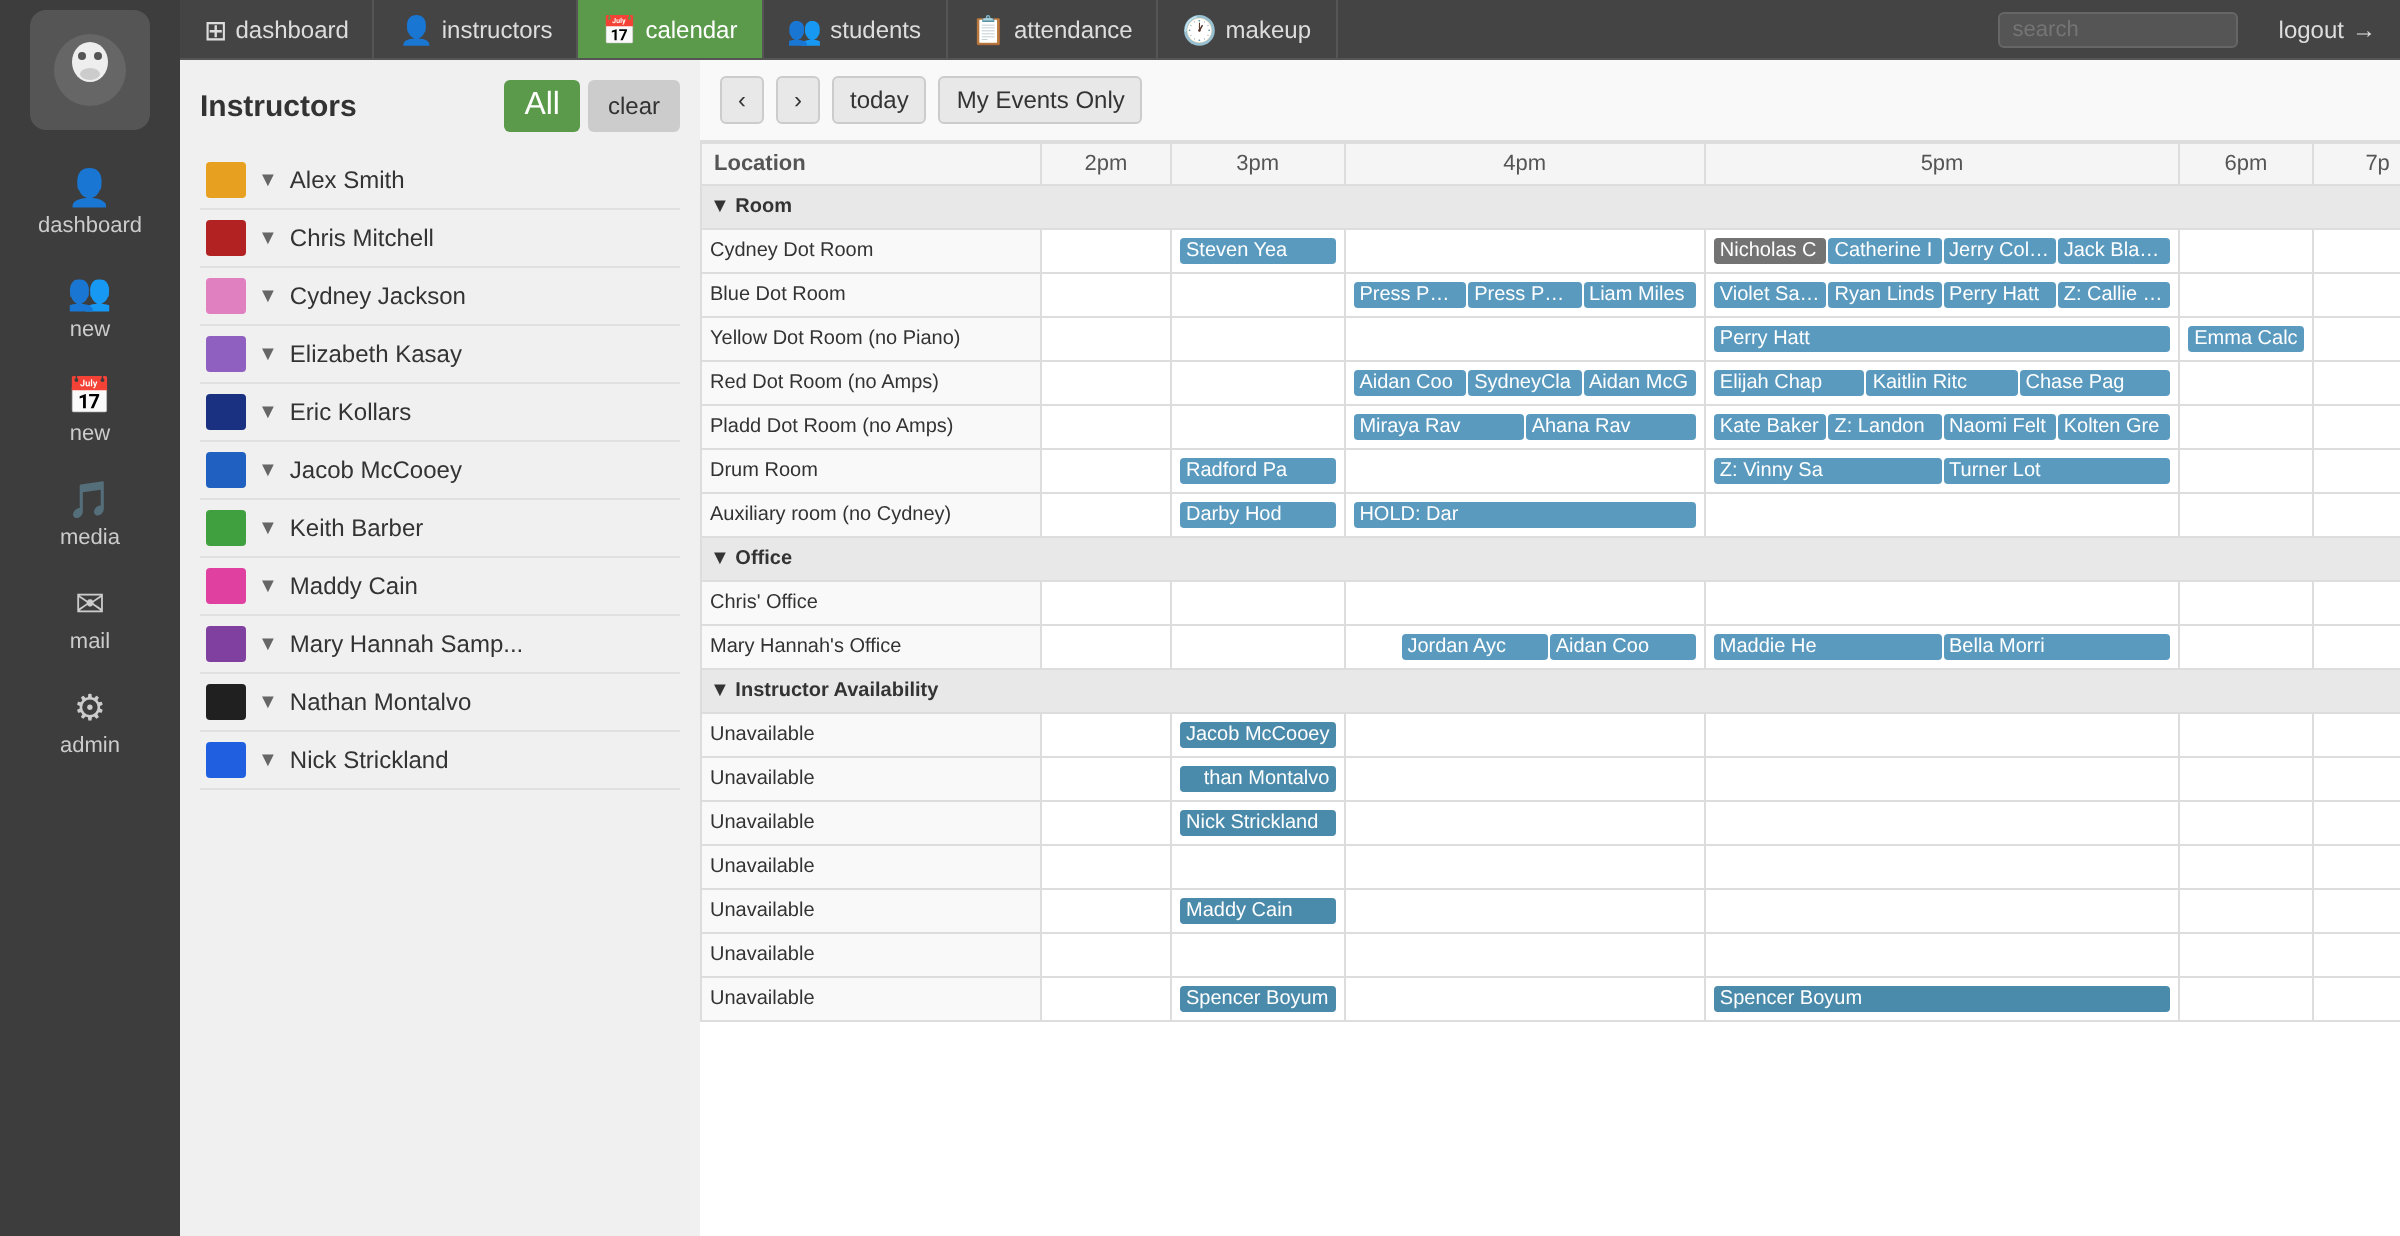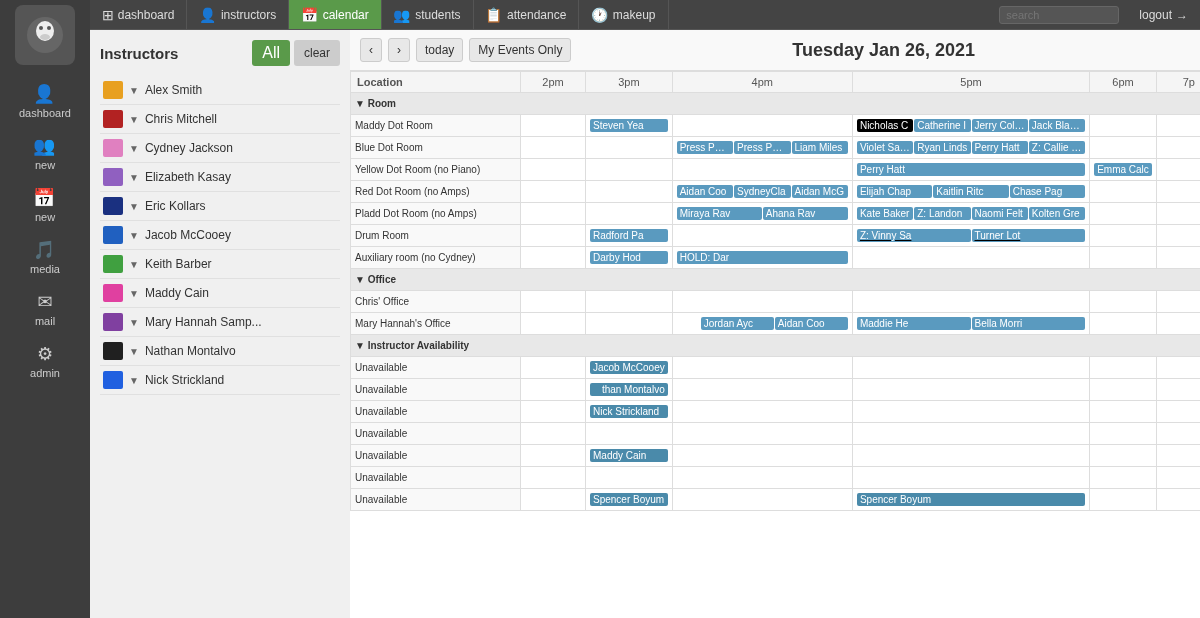--- a/index.html
+++ b/index.html
@@ -323,51 +323,50 @@
   </div>
       </div>
   </div>
 
   <div id="calendar-area">
     <div class="calendar-toolbar">
       <button class="cal-btn">‹</button>
       <button class="cal-btn">›</button>
       <button class="cal-btn">today</button>
       <button class="cal-btn">My Events Only</button>
-      <span class="cal-title">Tuesday Jan 26, 2021</span>
     </div>
     <div class="calendar-grid">
       <table class="cal-table">
         <thead>
           <tr>
             <th class="location-header">Location</th>
             <th class="col-time">2pm</th>
             <th class="col-time">3pm</th>
             <th class="col-time">4pm</th>
             <th class="col-time">5pm</th>
             <th class="col-time">6pm</th>
             <th class="col-time">7p</th>
           </tr>
         </thead>
         <tbody id="calendar-tbody">
         <tr>
               <td colspan="7" class="section-header">▼ Room</td>
             </tr>
             <tr>
-              <td class="location-cell">Maddy Dot Room</td>
+              <td class="location-cell">Cydney Dot Room</td>
               <td style="position: relative; min-width: 65px;"></td>
               <td style="position: relative; min-width: 65px;">
                 <div style="display: flex; gap: 1px;">
                   <span class="event-block" style="background: rgb(90, 154, 191); flex: 1 1 0%;">Steven Yea</span>
                 </div>
               </td>
               <td style="position: relative; min-width: 65px;"></td>
               <td style="position: relative; min-width: 65px;">
                 <div style="display: flex; gap: 1px;">
-                  <span class="event-block" style="background: #000000; flex: 1 1 0%;">Nicholas C</span>
+                  <span class="event-block" style="background: #737373; flex: 1 1 0%;">Nicholas C</span>
                   <span class="event-block" style="background: rgb(90, 154, 191); flex: 1 1 0%;">Catherine I</span>
                   <span class="event-block" style="background: rgb(90, 154, 191); flex: 1 1 0%;">Jerry Colso</span>
                   <span class="event-block" style="background: rgb(90, 154, 191); flex: 1 1 0%;">Jack Blackn</span>
                 </div>
               </td>
               <td style="position: relative; min-width: 65px;"></td>
               <td style="position: relative; min-width: 65px;"></td>
             </tr>
             <tr>
               <td class="location-cell">Blue Dot Room</td>
@@ -452,21 +451,21 @@
             </tr>
             <tr>
               <td class="location-cell">Drum Room</td>
               <td style="position: relative; min-width: 65px;"></td>
               <td style="position: relative; min-width: 65px;">
                 <div style="display: flex; gap: 1px;">
                   <span class="event-block" style="background: rgb(90, 154, 191); flex: 1 1 0%;">Radford Pa</span>
                 </div>
               </td>
               <td style="position: relative; min-width: 65px;"></td>
-              <td style="position: relative; min-width: 65px; text-decoration: underline;">
+              <td style="position: relative; min-width: 65px;">
                 <div style="display: flex; gap: 1px;">
                   <span class="event-block" style="background: rgb(90, 154, 191); flex: 1 1 0%;">Z: Vinny Sa</span>
                   <span class="event-block" style="background: rgb(90, 154, 191); flex: 1 1 0%;">Turner Lot</span>
                 </div>
               </td>
               <td style="position: relative; min-width: 65px;"></td>
               <td style="position: relative; min-width: 65px;"></td>
             </tr>
             <tr>
               <td class="location-cell">Auxiliary room  (no Cydney)</td>

